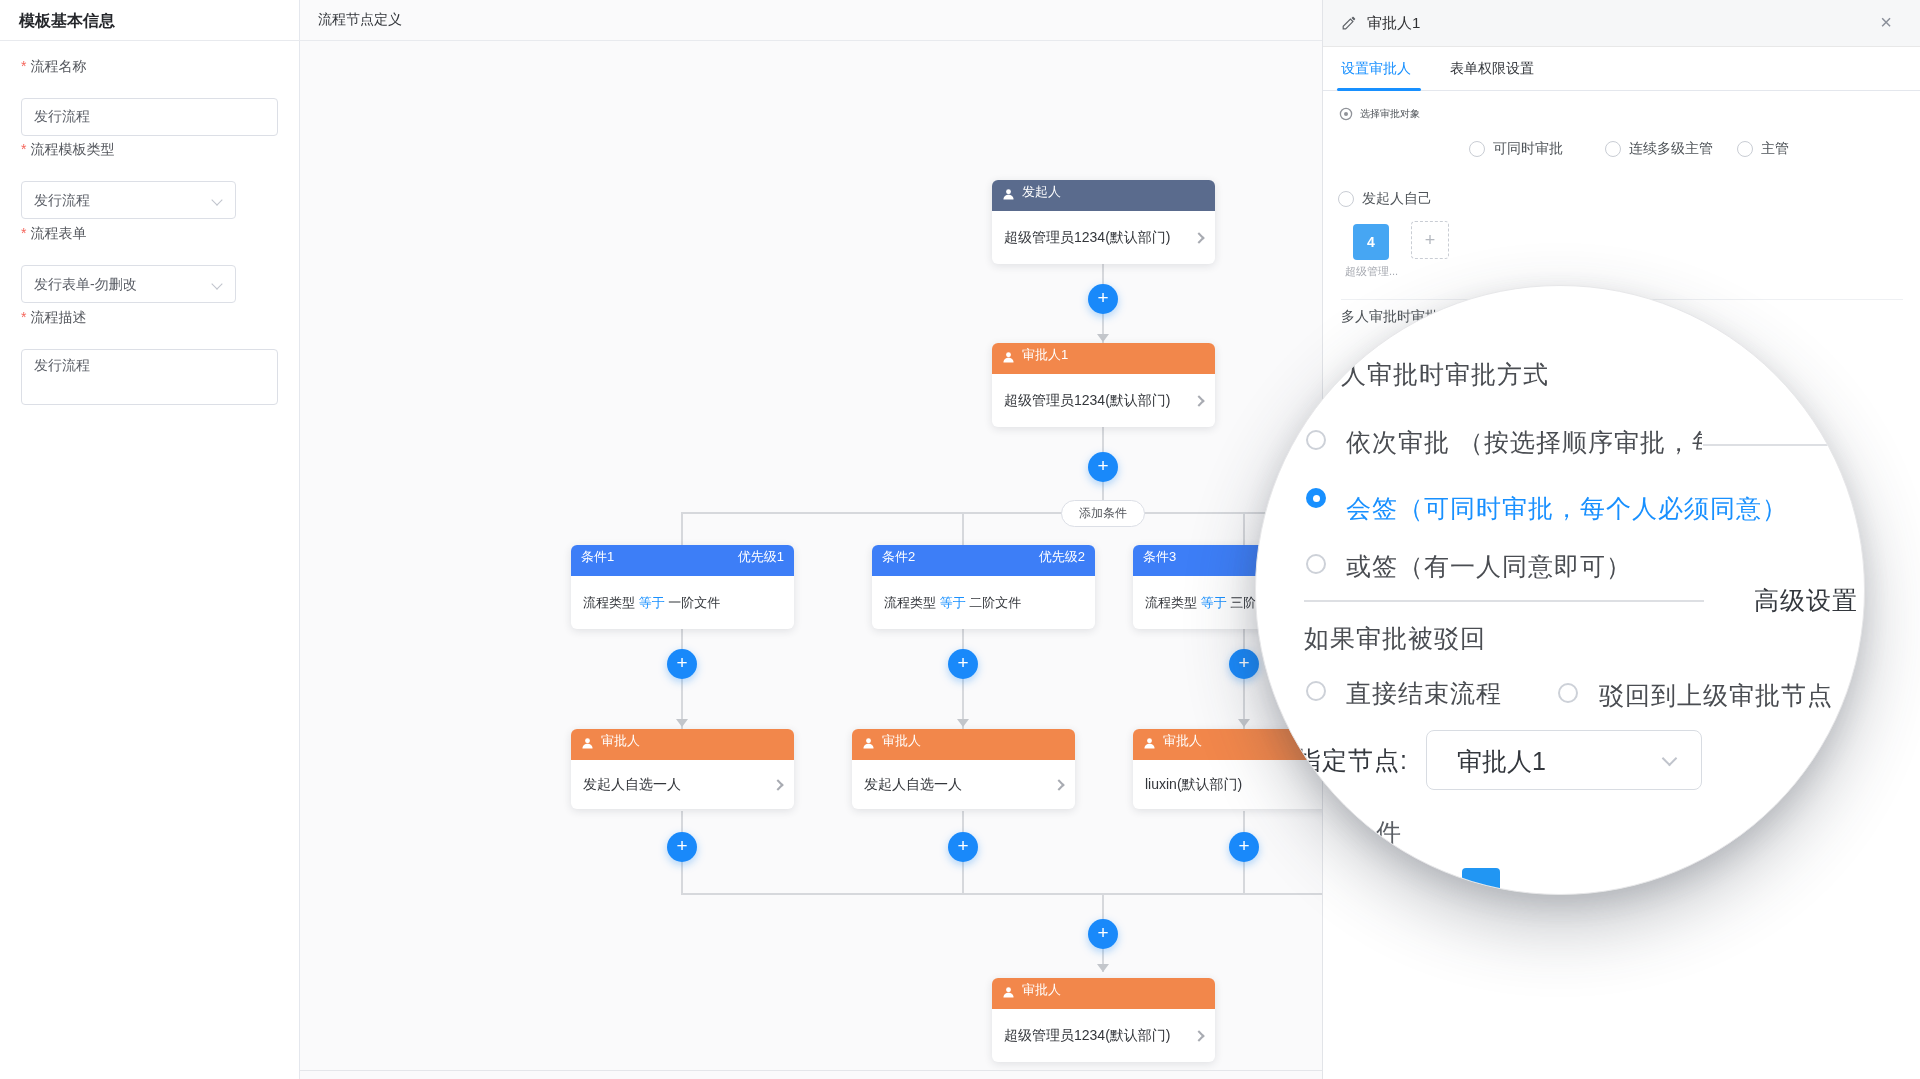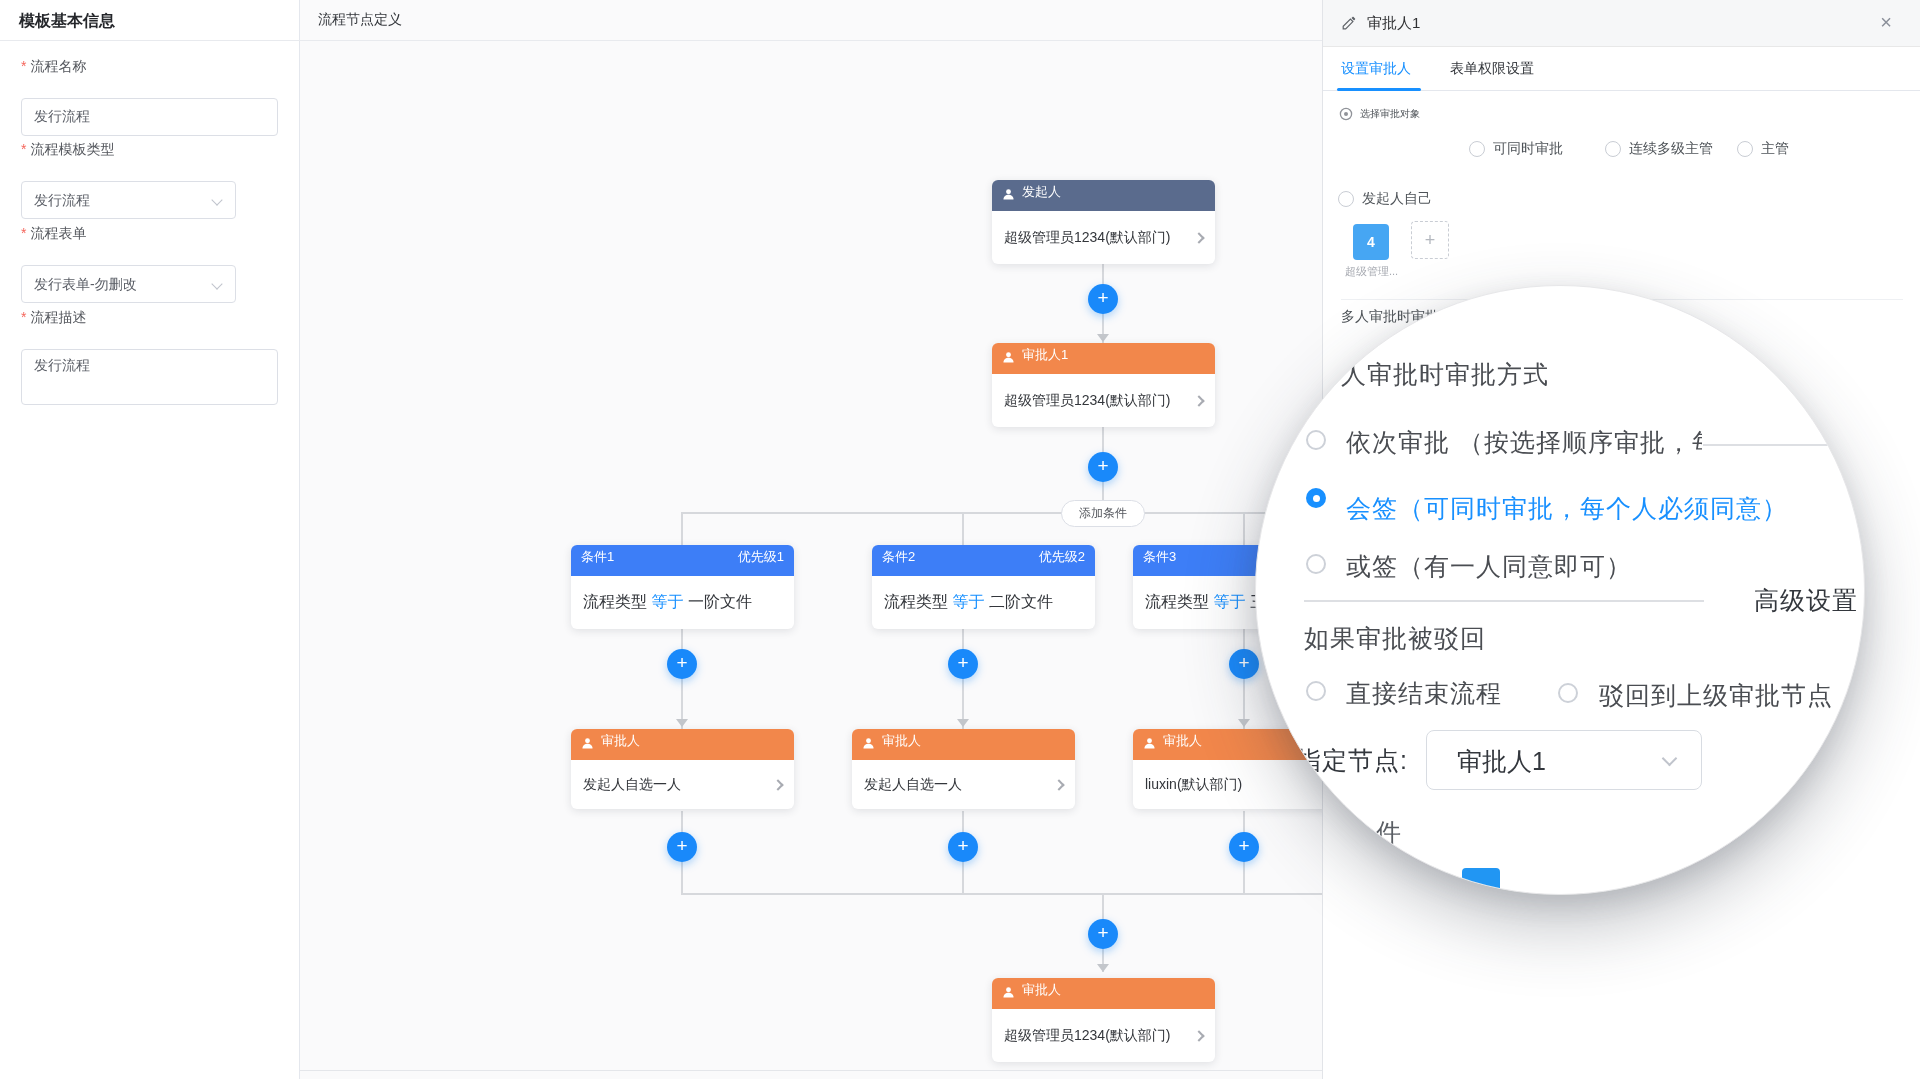--- a/index.html
+++ b/index.html
@@ -33,21 +33,21 @@
   .plus { position:absolute; width:30px; height:30px; border-radius:50%; background:#1989FA; color:#fff; font-size:19px; line-height:28px; text-align:center; cursor:pointer; box-shadow:0 3px 8px rgba(25,137,250,.35); }
   .pill { position:absolute; width:84px; height:27px; background:#fff; border:1px solid #DCDFE6; border-radius:14px; font-size:12px; color:#53565C; text-align:center; line-height:25px; cursor:pointer; }
 
   .node { position:absolute; width:223px; height:84px; border-radius:6px; background:#fff; box-shadow:0 2px 8px rgba(30,40,60,.12); overflow:hidden; cursor:pointer; }
   .node-head { height:31px; display:flex; align-items:flex-end; padding:10px 10px; color:#fff; font-size:13px; }
   .head-slate { background:#5A6B8D; }
   .head-orange { background:#F2874B; }
   .head-blue { background:#3D7EF7; font-size:13px; justify-content:space-between; }
   .node-head .picon { margin-right:7px; display:inline-flex; }
   .node-body { height:53px; display:flex; align-items:center; padding:0 12px; font-size:14px; color:#33363b; justify-content:space-between; }
-  .node-body .cond-txt { font-size:16px; }
+  .node-body .cond-txt { font-size:13px; }
   .op-blue { color:#1890FF; }
   .chev-r { display:inline-block; width:8px; height:8px; border-right:2px solid #A8ABB2; border-top:2px solid #A8ABB2; transform:rotate(45deg); }
 
   
   .panel { position:absolute; left:1322px; top:0; width:598px; height:1079px; background:#fff; border-left:1px solid #E2E4E8; }
   .panel-head { position:absolute; left:0; top:0; width:100%; height:47px; background:#F6F7F8; border-bottom:1px solid #E8E8E8; display:flex; align-items:center; }
   .panel-title { font-size:15px; color:#303133; font-weight:500; margin-left:10px; }
   .pencil { margin-left:18px; display:inline-flex; cursor:pointer; }
   .close-x { position:absolute; right:28px; top:12px; font-size:20px; color:#8A8F99; cursor:pointer; line-height:20px; }
   .tabs { position:absolute; left:0; top:47px; width:100%; height:44px; border-bottom:1px solid #E4E7ED; }

